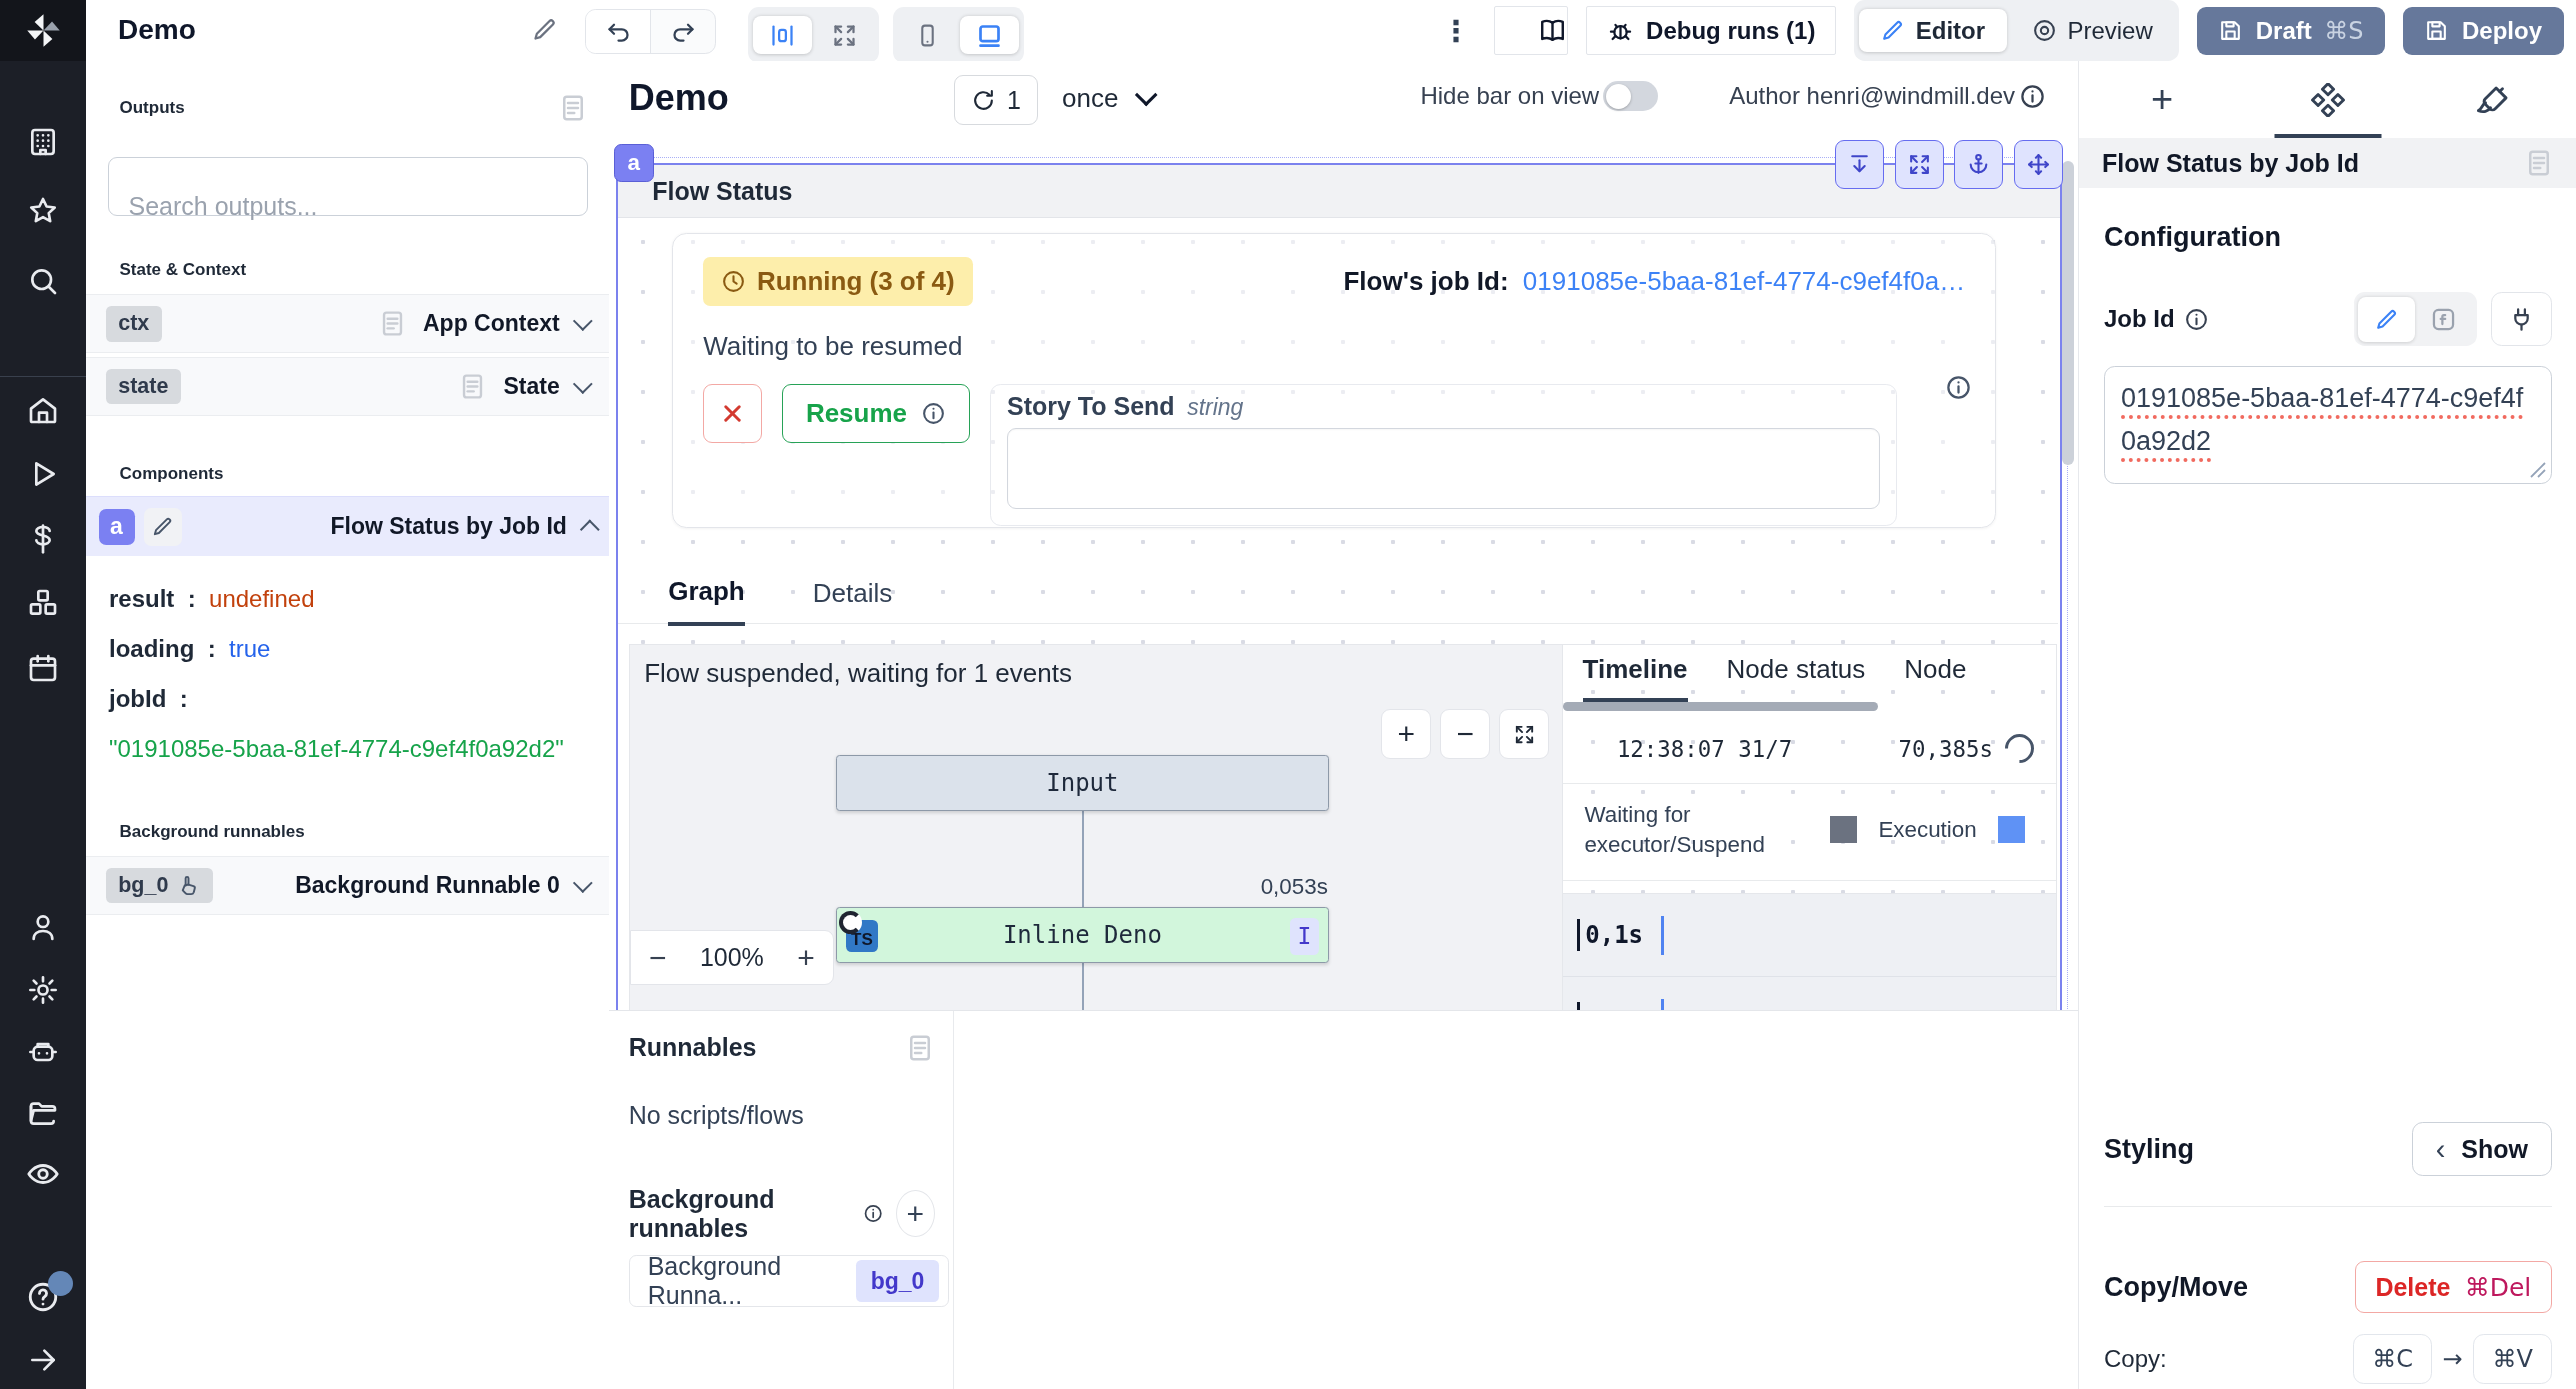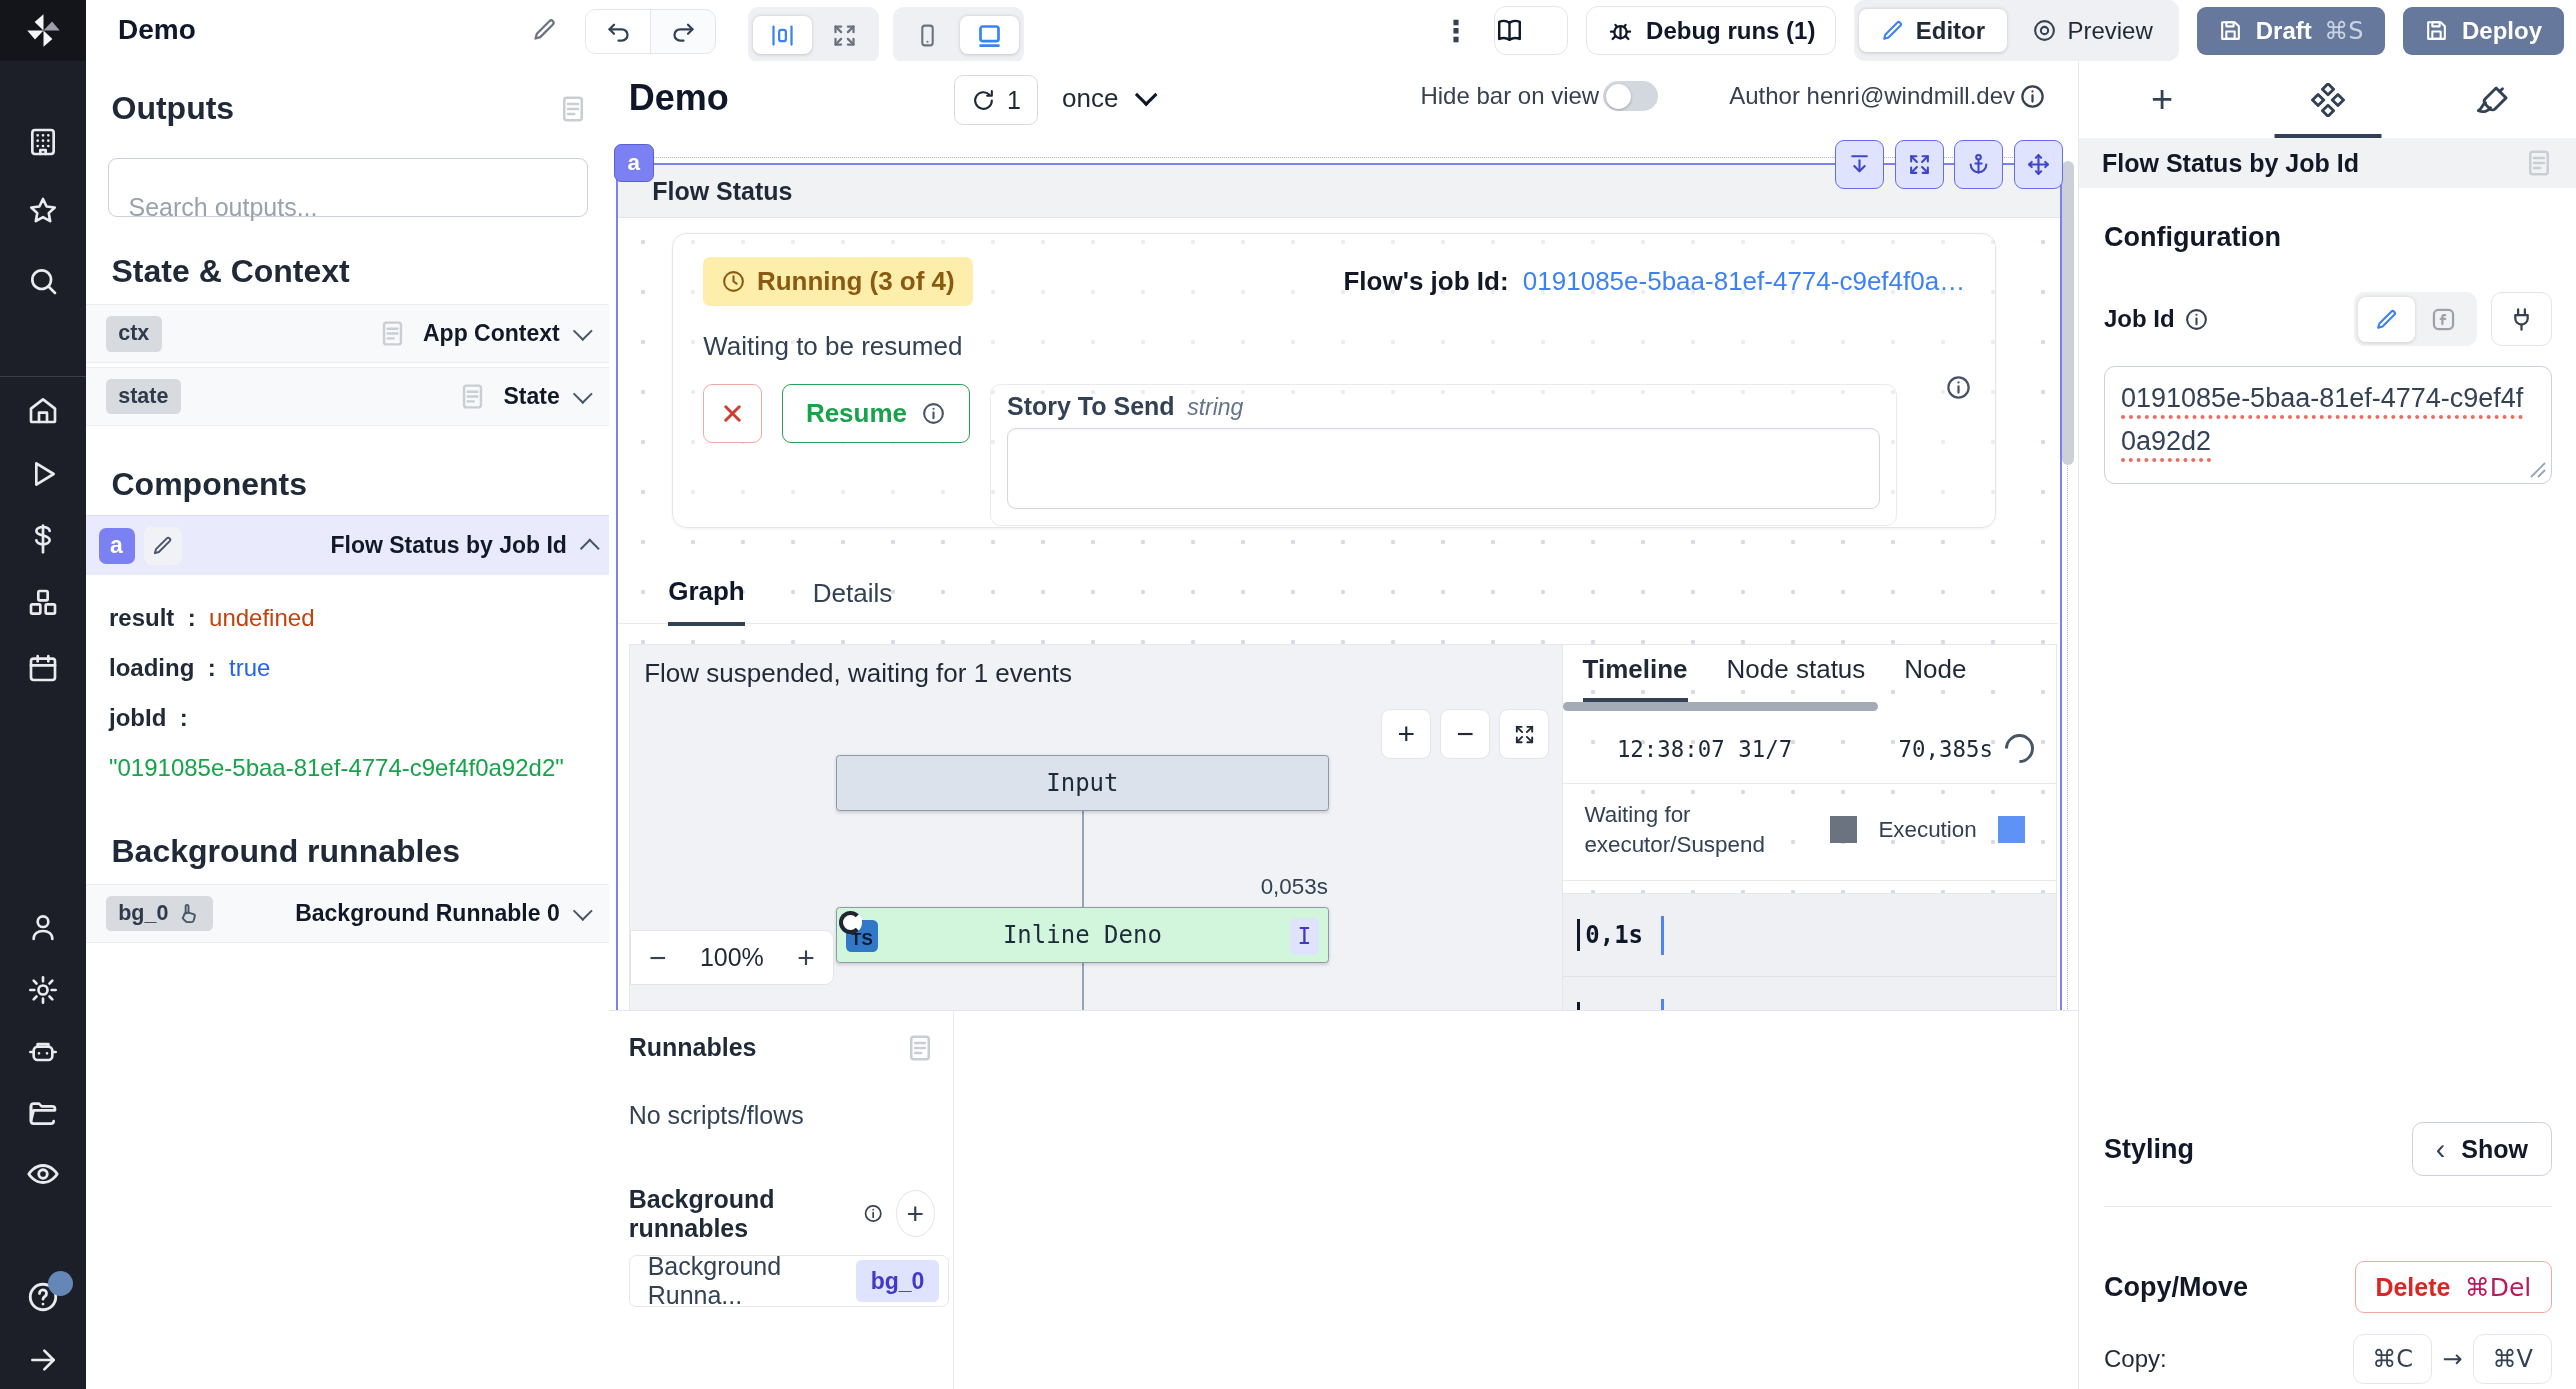--- a/index.html
+++ b/index.html
@@ -26,30 +26,30 @@
   .undo-grp>div{width:64px;display:flex;align-items:center;justify-content:center;color:#334155;}
   .undo-grp>div:first-child{border-right:0.9px solid #e2e5ea;background:#fff;}
   .seg{background:#eef0f3;border-radius:10.7px;display:flex;padding:4.5px;gap:3.6px;align-items:center;}
   .seg-cell{border-radius:8px;display:flex;align-items:center;justify-content:center;gap:10.7px;}
   .seg-cell.on{background:#fff;box-shadow:0 0.9px 3.6px rgba(0,0,0,.18);}
   .g1{position:absolute;left:662px;top:7.2px;height:47px;}
   .g1 .seg-cell{width:59px;height:38px;}
   .g2{position:absolute;left:807px;top:7.2px;height:47px;}
   .g2 .seg-cell{width:59px;height:38px;}
   .tb-right{position:absolute;right:12.5px;top:7.2px;height:47px;display:flex;align-items:center;gap:18px;}
-  .btn-o{height:47px;border:0.9px solid #e2e5ea;border-radius:12px;background:#fff;display:flex;align-items:center;justify-content:space-between;gap:12.5px;padding:0 19.7px;font-size:24px;font-weight:bold;color:#0f172a;}
+  .btn-o{height:47px;border:0.9px solid #e2e5ea;border-radius:2px;background:#fff;display:flex;align-items:center;justify-content:flex-end;gap:12.5px;padding:0 19.7px;font-size:24px;font-weight:bold;color:#0f172a;}
   .ed-seg{height:52px;}
   .ed-seg .seg-cell{height:43px;padding:0 21.5px;font-size:24px;color:#1f2937;}
   .ed-seg .seg-cell.on{font-weight:bold;}
   .btn-slate{height:48px;background:#66789b;border-radius:9px;color:#fff;font-weight:bold;font-size:24px;display:flex;align-items:center;gap:12.5px;padding:0 21.5px;}
   .btn-slate .sc{color:#c9d3e2;font-weight:normal;font-family:"DejaVu Sans",sans-serif;}
   .kebab{font-family:"DejaVu Sans",sans-serif;font-size:29px;color:#334155;font-weight:bold;padding:0 5.4px;}
   
   .op{position:absolute;left:86px;top:61px;width:523px;height:1329px;background:#fff;border-right:0.9px solid #e6e8ec;font-size:23px;}
-  .op h3{margin:4px;font-size:32px;color:#1f2937;}
+  .op h3{margin:12px;font-size:17px;color:#1f2937;}
   .op-head{display:flex;align-items:center;justify-content:space-between;padding:25px 21.5px 0 21.5px;}
   .docic{color:#c9cdd4;}
   .op-search{margin:27px 21.5px 0 21.5px;height:57px;border:1.3px solid #cbd1d9;border-radius:9px;display:flex;align-items:center;padding:0 18px;}
   .op-search input{border:none;outline:none;font-size:25px;color:#374151;width:100%;font-family:"Liberation Sans",sans-serif;background:transparent;margin-top:40px;}
   .op-search input::placeholder{color:#9aa2ae;}
   .sect{padding:32px 21.5px 0 21.5px;}
   .op-row{height:57px;background:#f8f9fb;border-top:0.9px solid #ebedf0;border-bottom:0.9px solid #ebedf0;display:flex;align-items:center;padding:0 19.7px;gap:14.3px;}
   .badge-g{background:#d7dade;border-radius:5.4px;padding:5.4px 12.5px;font-weight:bold;font-size:21.5px;color:#2f3a4c;display:inline-flex;align-items:center;gap:9px;}
   .row-r{margin-left:auto;display:flex;align-items:center;gap:16px;font-weight:bold;color:#111827;}
   .comp-row{height:59px;background:#e9ebfd;border-top:0.9px solid #dcdefc;display:flex;align-items:center;padding:0 12.5px;gap:9px;}

